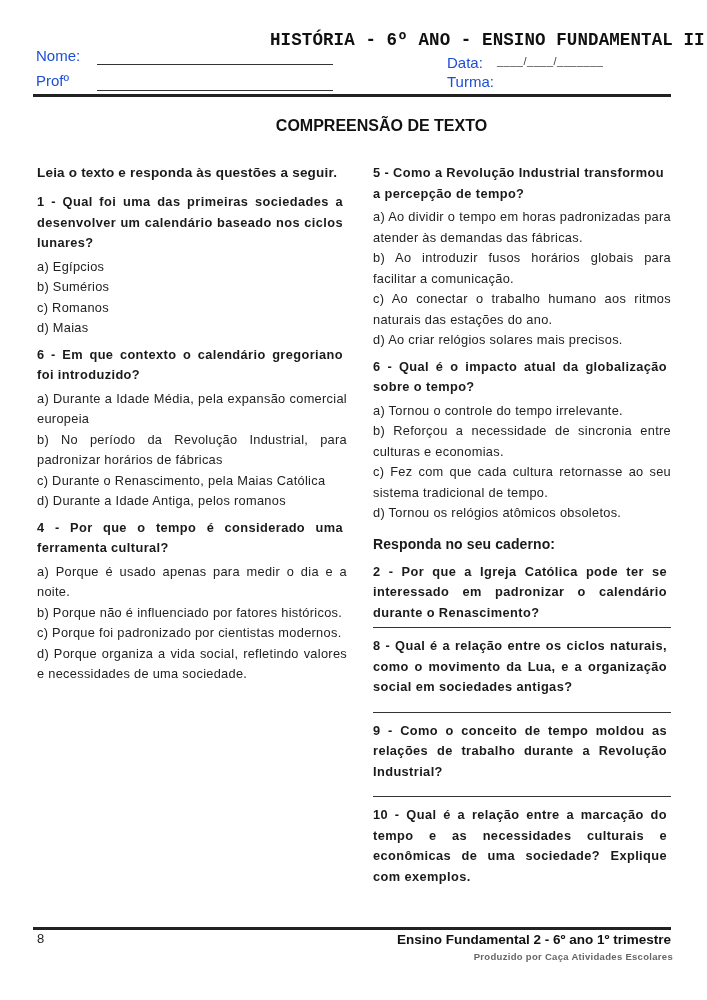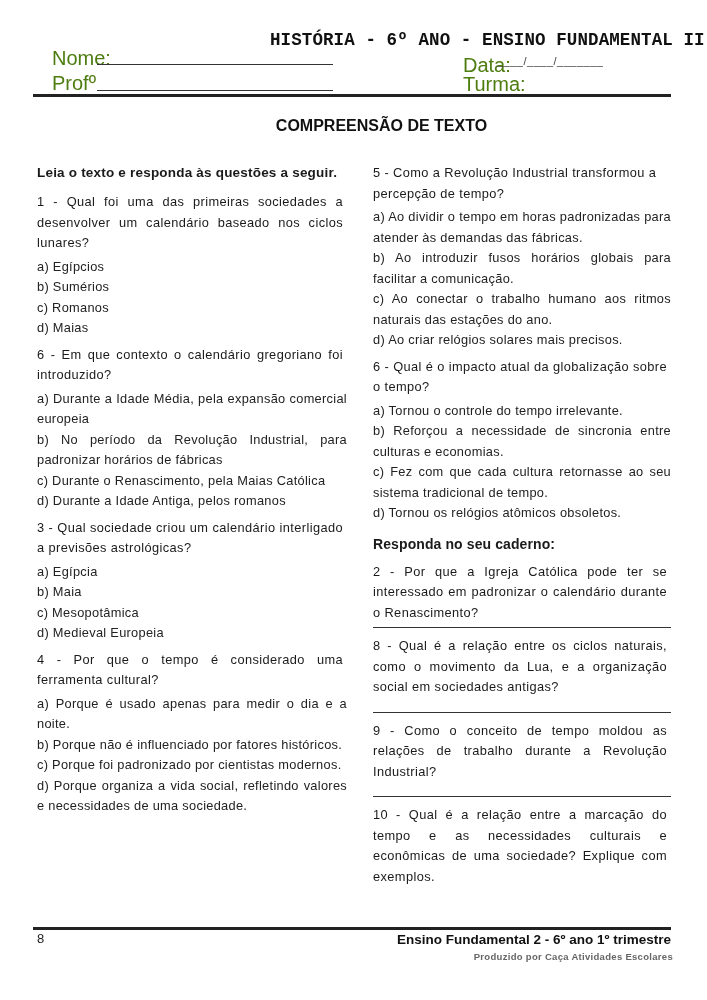--- a/index.html
+++ b/index.html
@@ -1,28 +1,28 @@
 <!DOCTYPE html>
 <html><head>
 <meta charset="utf-8">
 <style>
   html, body { margin: 0; padding: 0; background: #ffffff; }
   body { width: 707px; height: 1000px; position: relative; overflow: hidden;
          font-family: "Liberation Sans", sans-serif; color: #1a1a1a; }
   .abs { position: absolute; }
   .title { left: 270px; top: 30px; font-size: 17.5px; font-weight: bold; color: #111; letter-spacing: 0.1px; font-family: Liberation Mono, monospace; }
-  .lbl { font-size: 20px; color: #4d7c0f; margin-left: 16px; }
+  .lbl { font-size: 15px; color: #1d4ed8; }
   .uline { border-bottom: 1px solid #333; height: 0; }
   .rule-thick { left: 33px; width: 638px; height: 3px; background: #222; }
   .section-title { left: 0; width: 707px; top: 117px; text-align: center; font-size: 16px; font-weight: bold; color: #111; padding-left: 28px; }
   .col { width: 310px; }
   .col-left { left: 37px; top: 165px; }
   .col-right { left: 373px; top: 163px; width: 298px; }
   .intro { font-size: 13.5px; font-weight: bold; margin: 0 0 12px 0; letter-spacing: 0.2px; }
-  .q { font-size: 12.8px; font-weight: normal; line-height: 20.5px; text-align: justify; letter-spacing: 0.4px; margin: 0 4px 3px 0; }
+  .q { font-size: 12.8px; font-weight: bold; line-height: 20.5px; text-align: justify; letter-spacing: 0.4px; margin: 0 4px 3px 0; }
   .opt { font-size: 12.8px; line-height: 20.5px; text-align: justify; color: #222; letter-spacing: 0.3px; }
   .qblock { margin-bottom: 6px; }
   .answer-line { border-bottom: 1px solid #333; margin: 4px 0 8px 0; height: 0; }
   .resp { font-size: 14px; font-weight: bold; margin: 12px 0 10px 0; letter-spacing: 0.1px; }
   .footer-num { left: 37px; top: 931px; font-size: 13px; color: #222; }
   .footer-title { right: 36px; top: 932px; font-size: 13.5px; font-weight: bold; color: #111; }
   .footer-credit { right: 34px; top: 951px; font-size: 9.5px; font-weight: bold; color: #666; letter-spacing: 0.3px; }
 </style>
 </head>
 <body>
@@ -56,27 +56,20 @@
   </div>
 
   <div class="qblock">
     <div class="q">6 - Em que contexto o calendário gregoriano foi introduzido?</div>
     <div class="opt">a) Durante a Idade Média, pela expansão comercial europeia</div>
     <div class="opt">b) No período da Revolução Industrial, para padronizar horários de fábricas</div>
     <div class="opt">c) Durante o Renascimento, pela Maias Católica</div>
     <div class="opt">d) Durante a Idade Antiga, pelos romanos</div>
   </div>
 
-  <div class="qblock">
-    <div class="q">3 - Qual sociedade criou um calendário interligado a previsões astrológicas?</div>
-    <div class="opt">a) Egípcia</div>
-    <div class="opt">b) Maia</div>
-    <div class="opt">c) Mesopotâmica</div>
-    <div class="opt">d) Medieval Europeia</div>
-  </div>
 
   <div class="qblock">
     <div class="q">4 - Por que o tempo é considerado uma ferramenta cultural?</div>
     <div class="opt">a) Porque é usado apenas para medir o dia e a noite.</div>
     <div class="opt">b) Porque não é influenciado por fatores históricos.</div>
     <div class="opt">c) Porque foi padronizado por cientistas modernos.</div>
     <div class="opt">d) Porque organiza a vida social, refletindo valores e necessidades de uma sociedade.</div>
   </div>
 </div>
 

